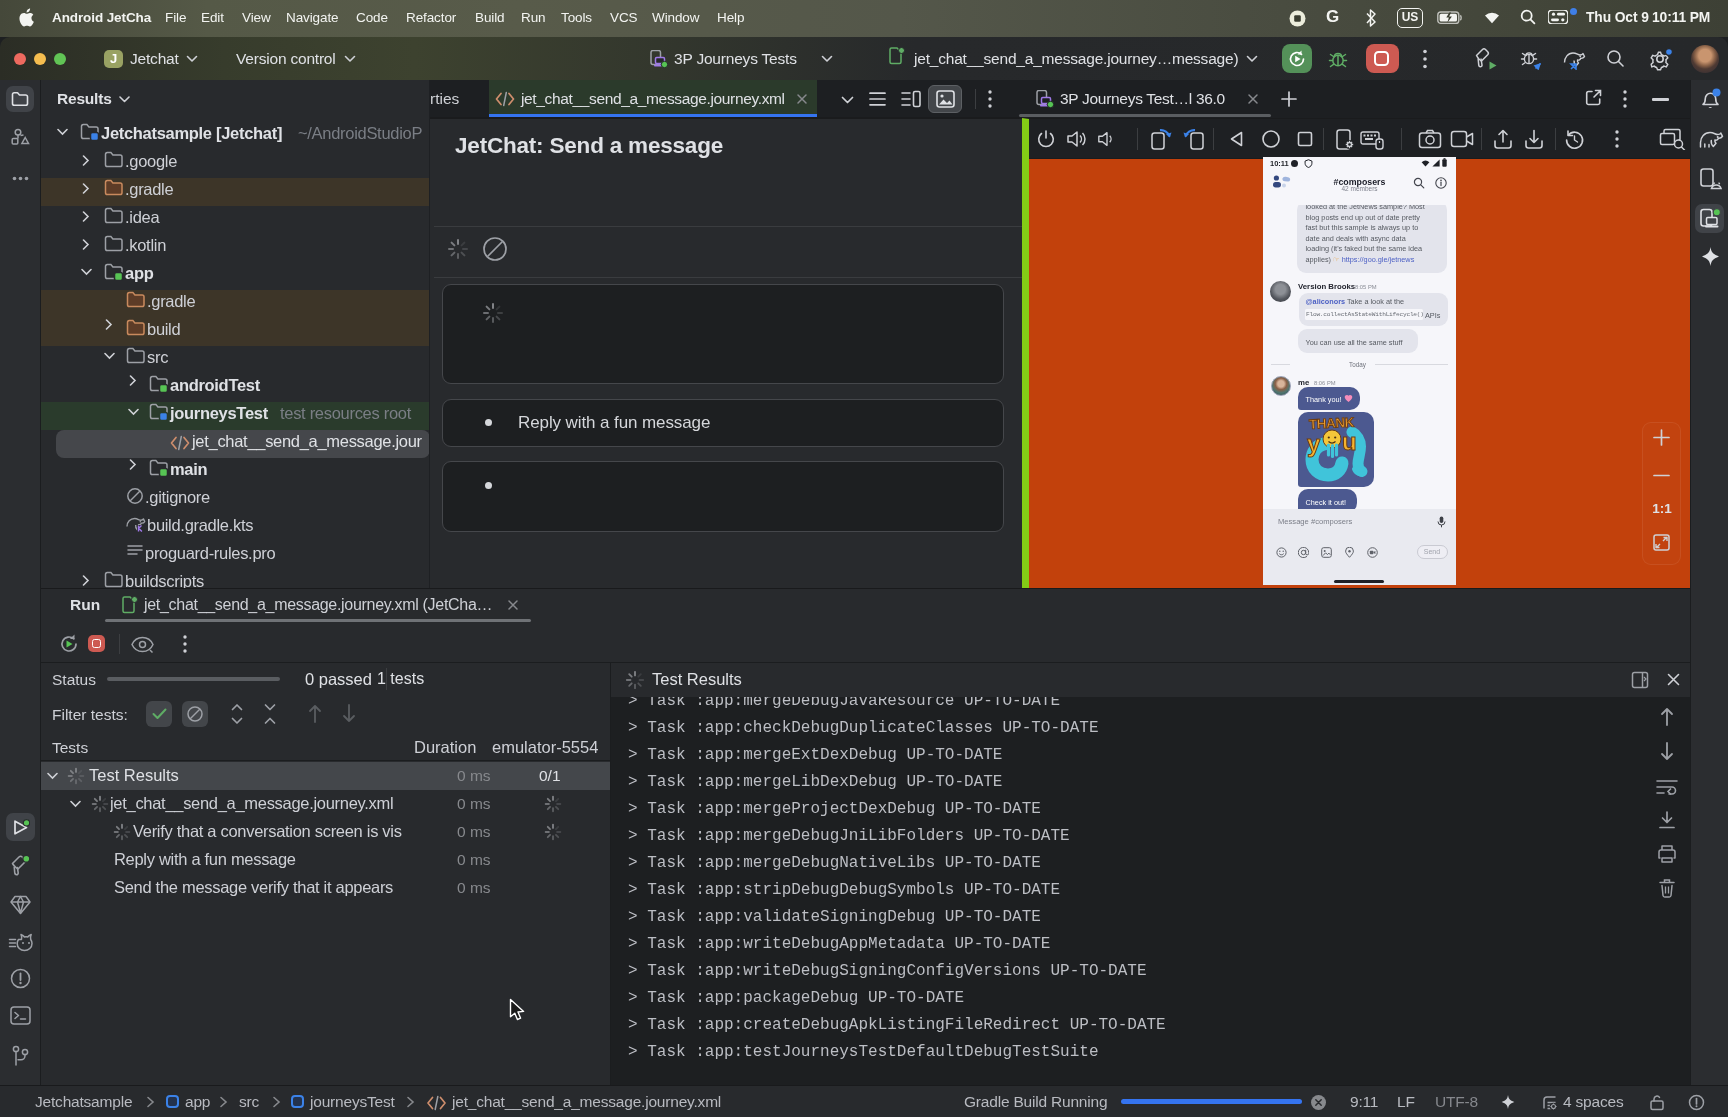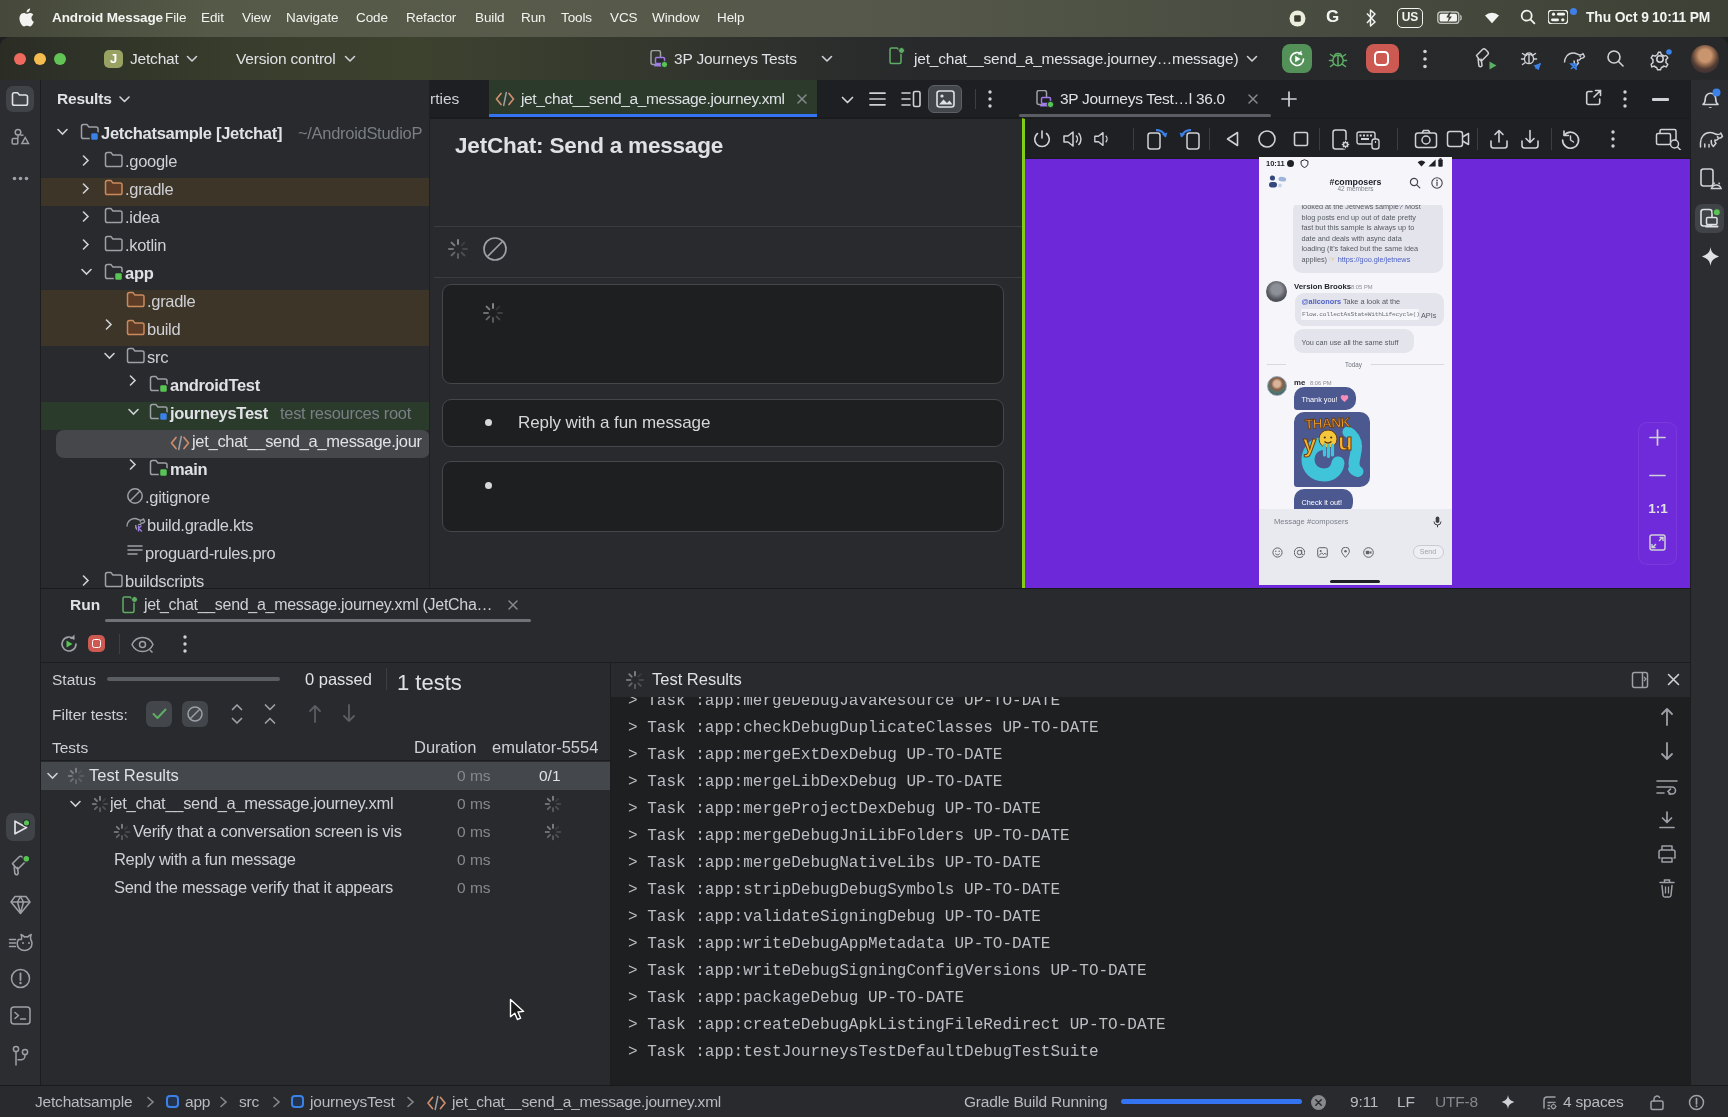--- a/index.html
+++ b/index.html
@@ -10,21 +10,21 @@
 svg{display:block}
 </style>
 </head>
 <body>
 <div class="abs" style="left:0;top:0;width:1728px;height:1117px">
 
 <div id="menubar" class="abs" style="left:0;top:0;width:1728px;height:37px;background:linear-gradient(90deg,#45483a 0%,#555947 12%,#585b4a 30%,#54574a 52%,#4a4d41 72%,#424539 90%,#3d4035 100%);color:#f3f4f1;font-size:13.5px;letter-spacing:-0.1px">
   <svg class="ic" style="left:19px;top:8px" width="15" height="19" viewBox="0 0 15 19">
         <path fill="#f3f4f1" d="M12.4 10.1c0-2.2 1.8-3.3 1.9-3.4-1-1.5-2.6-1.7-3.2-1.7-1.4-.1-2.7.8-3.3.8-.7 0-1.8-.8-2.9-.8-1.5 0-2.9.9-3.7 2.2-1.6 2.7-.4 6.8 1.1 9 .7 1.1 1.6 2.3 2.8 2.3 1.1 0 1.5-.7 2.9-.7 1.3 0 1.7.7 2.9.7 1.2 0 2-1.1 2.7-2.2.9-1.2 1.2-2.5 1.2-2.5s-2.3-.9-2.4-3.7zM10.2 3.2c.6-.7 1-1.8.9-2.8-.9 0-1.9.6-2.6 1.3-.6.6-1 1.7-.9 2.7 1 .1 2-.5 2.6-1.2z"></path>
       </svg>
-  <b class="abs" style="left:52px;top:10px">Android Message</b>
+  <b class="abs" style="left:52px;top:10px">Android JetCha</b>
   <span class="abs" style="left:165px;top:10px">File</span>
   <span class="abs" style="left:201px;top:10px">Edit</span>
   <span class="abs" style="left:242px;top:10px">View</span>
   <span class="abs" style="left:286px;top:10px">Navigate</span>
   <span class="abs" style="left:356px;top:10px">Code</span>
   <span class="abs" style="left:406px;top:10px">Refactor</span>
   <span class="abs" style="left:475px;top:10px">Build</span>
   <span class="abs" style="left:521px;top:10px">Run</span>
   <span class="abs" style="left:561px;top:10px">Tools</span>
   <span class="abs" style="left:610px;top:10px">VCS</span>
@@ -473,21 +473,21 @@
       </svg>
 
   <div class="abs" style="left:12px;top:280px;width:562px;height:48px;background:#1d1f21;border:1px solid #45474b;border-radius:9px"></div>
   <div class="abs" style="left:55px;top:300px;width:7px;height:7px;border-radius:50%;background:#d5d7db"></div>
   <div class="abs" style="left:88px;top:294px;font-size:17px;color:#d5d7db;letter-spacing:-0.1px">Reply with a fun message</div>
 
   <div class="abs" style="left:12px;top:342px;width:562px;height:71px;background:#1d1f21;border:1px solid #45474b;border-radius:9px"></div>
   <div class="abs" style="left:55px;top:363px;width:7px;height:7px;border-radius:50%;background:#d5d7db"></div>
 </div>
 
-<div id="devices" class="abs" style="left:1022px;top:118px;width:668px;height:470px;background:#6d28d9;border-top:1px solid #1a1b1d;border-left:3px solid #84cc16;overflow:hidden">
+<div id="devices" class="abs" style="left:1022px;top:118px;width:668px;height:470px;background:#c2410c;border-top:1px solid #1a1b1d;border-left:7px solid #84cc16;overflow:hidden">
   <div class="abs" style="left:0;top:0;width:668px;height:40px;background:#1e2023;border-bottom:1px solid #1a1b1d"></div>
   <g></g>
   <svg class="ic" style="left:7px;top:10px" width="20" height="20" viewBox="0 0 20 20">
         <g stroke="#cfd1d6" stroke-width="1.6" fill="none" stroke-linecap="round">
           <path d="M10 2v7"></path>
           <path d="M14.5 4.5a7.3 7.3 0 11-9 0"></path>
         </g>
       </svg>
   <svg class="ic" style="left:37px;top:10px" width="22" height="20" viewBox="0 0 22 20">
         <g stroke="#cfd1d6" stroke-width="1.5" fill="none" stroke-linejoin="round">
@@ -771,21 +771,21 @@
           <circle cx="4" cy="10" r="1.7"></circle>
           <circle cx="4" cy="17" r="1.7"></circle>
         </g>
       </svg>
 
   <div class="abs" style="left:0;top:73px;width:1649px;height:1px;background:#1b1d1f"></div>
   <span class="abs" style="left:11px;top:82px">Status</span>
   <div class="abs" style="left:66px;top:88px;width:173px;height:3.5px;background:#5a5d61;border-radius:2px"></div>
   <span class="abs" style="left:264px;top:81px;color:#dfe1e5;font-size:16.5px">0 passed</span>
   <div class="abs" style="left:345px;top:79px;width:1px;height:22px;background:#3c3e41"></div>
-  <span class="abs" style="left:356px;top:81px;color:#dfe1e5;font-size:22px">1 tests</span>
+  <span class="abs" style="left:336px;top:81px;color:#dfe1e5;font-size:16px">1 tests</span>
 
   <svg class="ic" style="left:584px;top:81px" width="20" height="20" viewBox="0 0 22 22">
         <g stroke="#87898d" stroke-width="2" stroke-linecap="round">
           <path d="M11 2v4" opacity=".95"></path>
           <path d="M17.4 4.6l-2.8 2.8" opacity=".2"></path>
           <path d="M20 11h-4" opacity=".3"></path>
           <path d="M17.4 17.4l-2.8-2.8" opacity=".4"></path>
           <path d="M11 20v-4" opacity=".55"></path>
           <path d="M4.6 17.4l2.8-2.8" opacity=".65"></path>
           <path d="M2 11h4" opacity=".75"></path>

